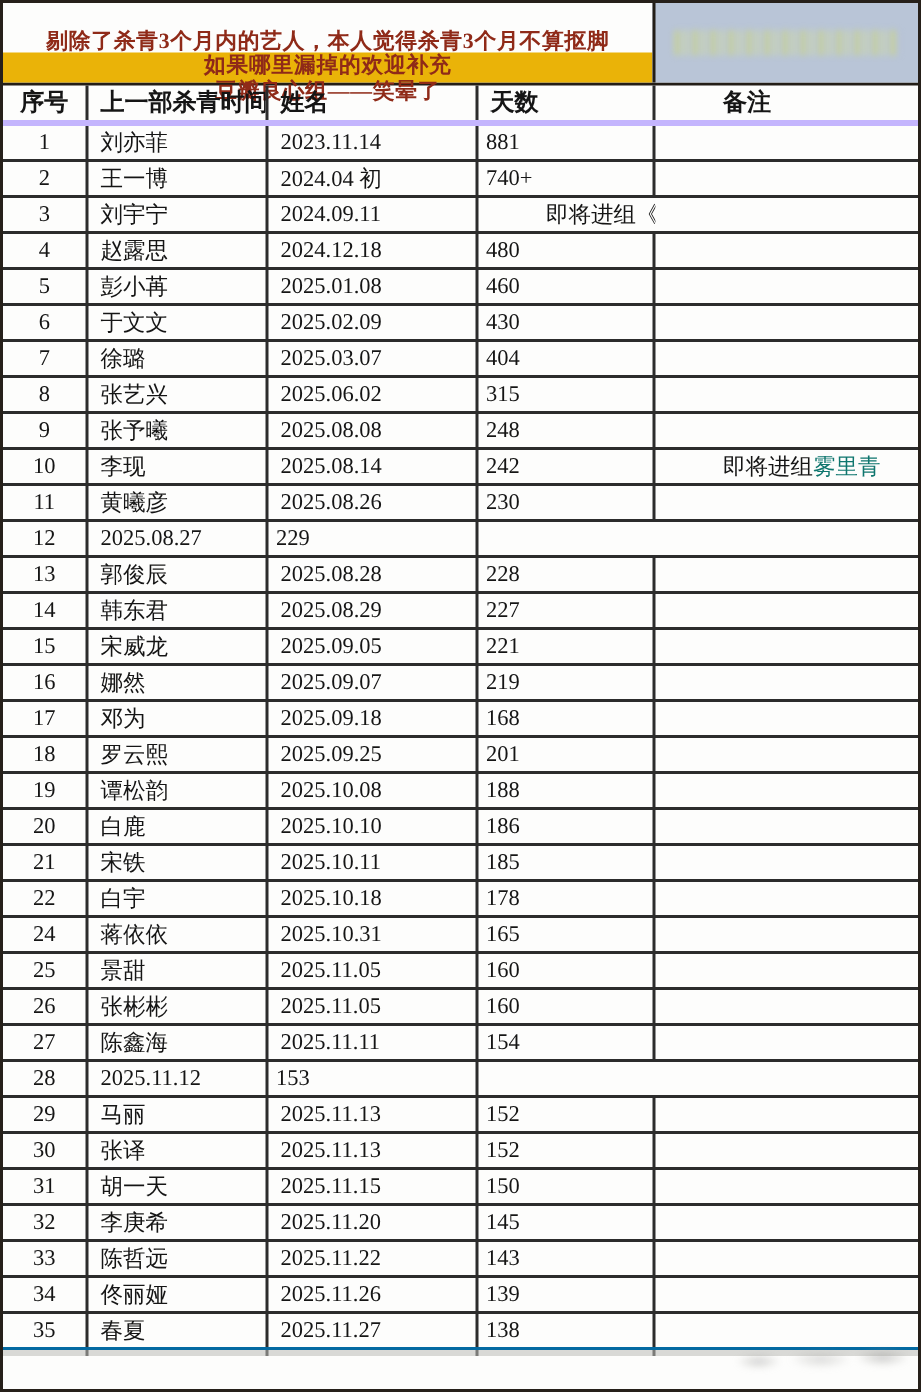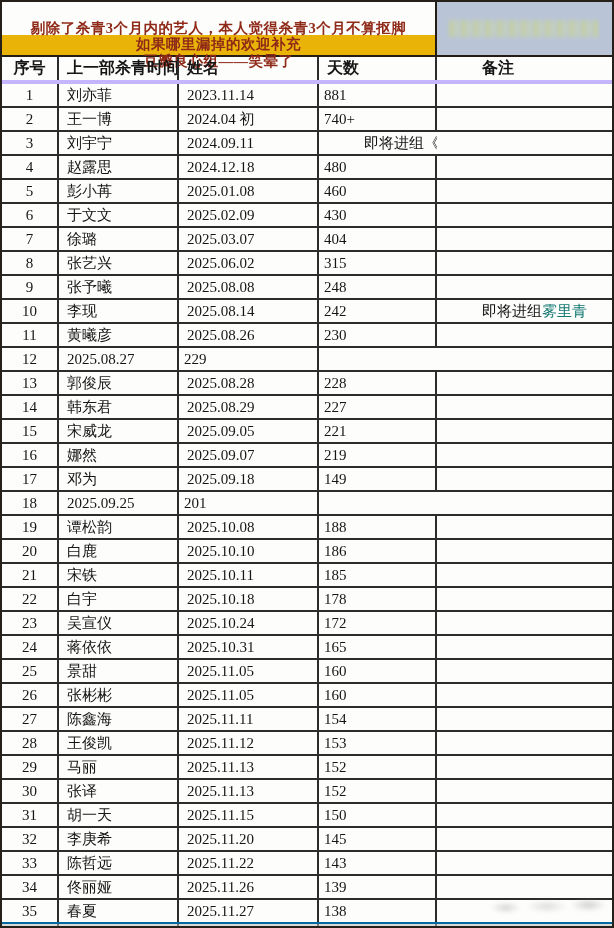--- a/index.html
+++ b/index.html
@@ -264,27 +264,28 @@
         <div class="cell ">2025.09.07</div>
         <div class="cell days">219</div>
         <div class="cell last">
           <span></span>
         </div>
       </div>
       <div class="trow">
         <div class="cell center">17</div>
         <div class="cell ">邓为</div>
         <div class="cell ">2025.09.18</div>
-        <div class="cell days">149</div>
+        <div class="cell days">168</div>
         <div class="cell last">
           <span></span>
         </div>
       </div>
       <div class="trow">
         <div class="cell center">18</div>
+        <div class="cell ">罗云熙</div>
         <div class="cell ">2025.09.25</div>
         <div class="cell days">201</div>
         <div class="cell last">
           <span></span>
         </div>
       </div>
       <div class="trow">
         <div class="cell center">19</div>
         <div class="cell ">谭松韵</div>
         <div class="cell ">2025.10.08</div>
@@ -314,29 +315,20 @@
       <div class="trow">
         <div class="cell center">22</div>
         <div class="cell ">白宇</div>
         <div class="cell ">2025.10.18</div>
         <div class="cell days">178</div>
         <div class="cell last">
           <span></span>
         </div>
       </div>
       <div class="trow">
-        <div class="cell center">23</div>
-        <div class="cell ">吴宣仪</div>
-        <div class="cell ">2025.10.24</div>
-        <div class="cell days">172</div>
-        <div class="cell last">
-          <span></span>
-        </div>
-      </div>
-      <div class="trow">
         <div class="cell center">24</div>
         <div class="cell ">蒋依依</div>
         <div class="cell ">2025.10.31</div>
         <div class="cell days">165</div>
         <div class="cell last">
           <span></span>
         </div>
       </div>
       <div class="trow">
         <div class="cell center">25</div>
@@ -360,21 +352,20 @@
         <div class="cell center">27</div>
         <div class="cell ">陈鑫海</div>
         <div class="cell ">2025.11.11</div>
         <div class="cell days">154</div>
         <div class="cell last">
           <span></span>
         </div>
       </div>
       <div class="trow">
         <div class="cell center">28</div>
-        <div class="cell ">王俊凯</div>
         <div class="cell ">2025.11.12</div>
         <div class="cell days">153</div>
         <div class="cell last">
           <span></span>
         </div>
       </div>
       <div class="trow">
         <div class="cell center">29</div>
         <div class="cell ">马丽</div>
         <div class="cell ">2025.11.13</div>

